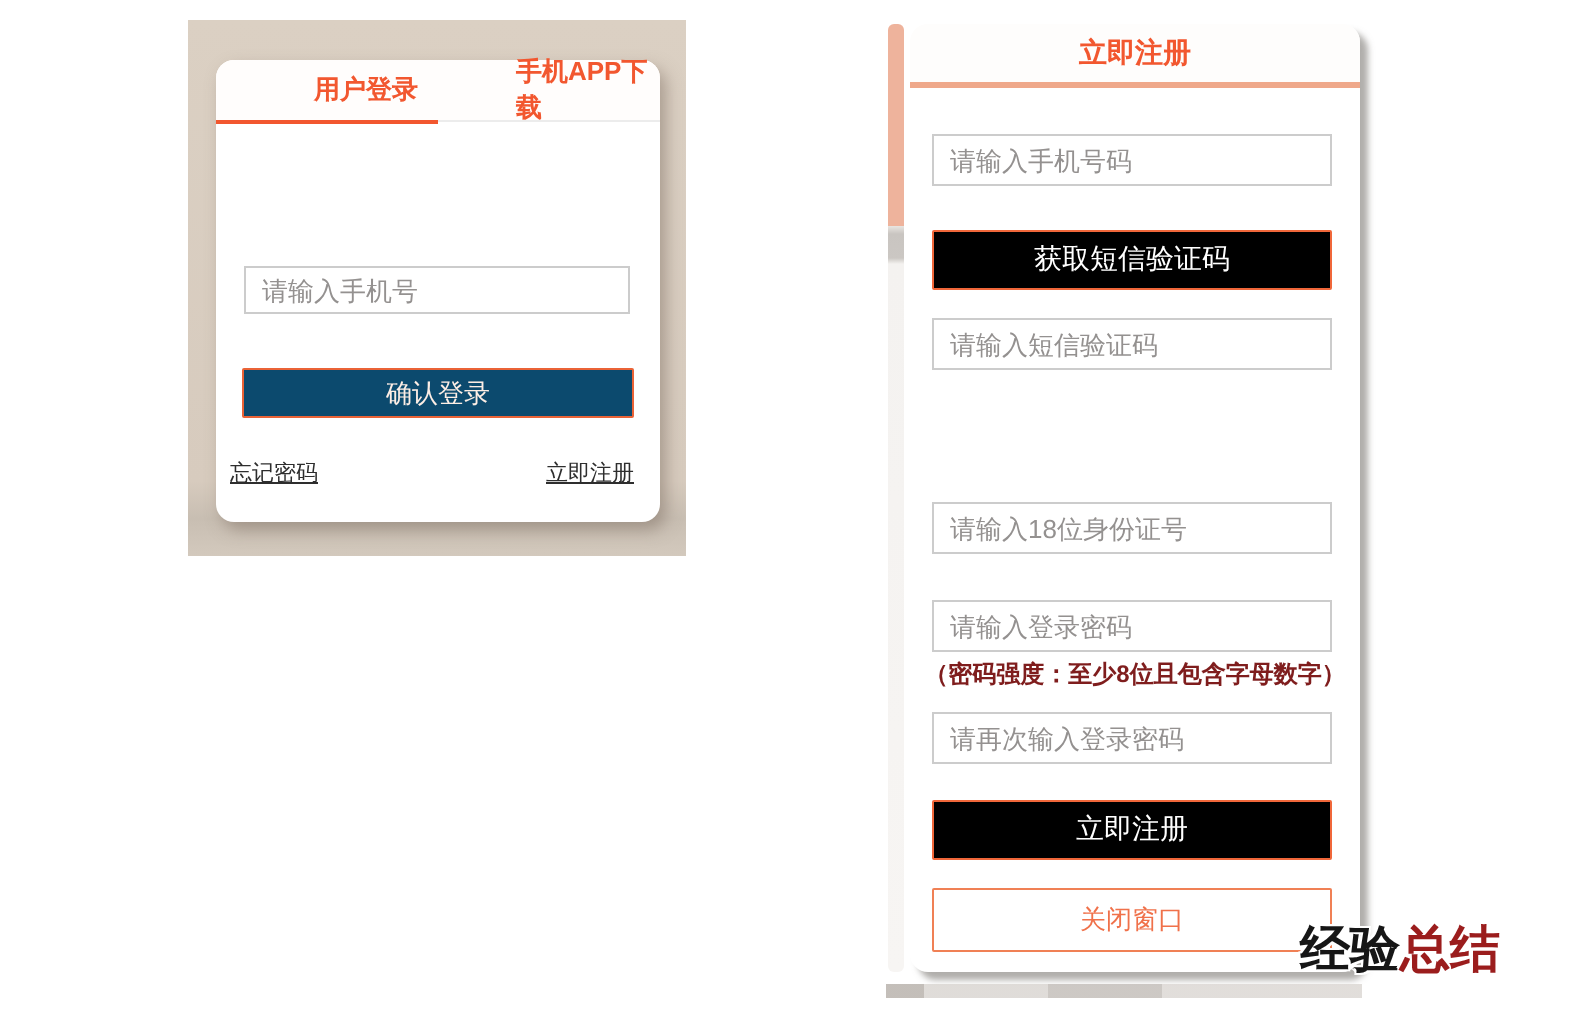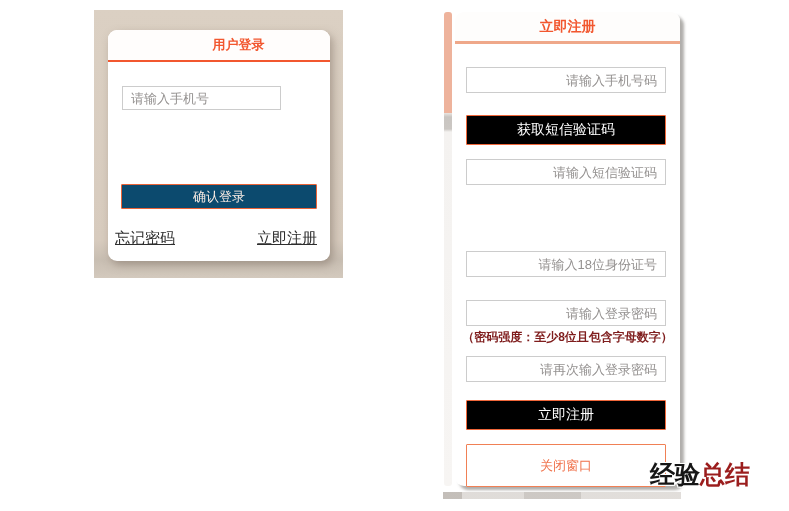--- a/index.html
+++ b/index.html
@@ -20,33 +20,34 @@
   }
   .tabbar { display:flex; height:30px; border-bottom:1px solid #ececec; border-radius:9px 9px 0 0; background:#fffdfc; }
   .tab {
     flex:1; display:flex; align-items:center; justify-content:center;
     font-size:13px; font-weight:700; color:#f2572f; position:relative; cursor:pointer;padding-left:39px;
   }
   .tab.active::after {
     content:""; position:absolute; left:0; bottom:-2px; width:100%; height:2px; background:#f2572f;
   }
   .login-input {
-    position:absolute; left:14px; width:159px; height:24px; box-sizing:border-box;
+    position:absolute; left:14px; width:193px; height:24px; box-sizing:border-box;
     border:1px solid #cccccc; padding:0 8px; font-size:13px; color:#555; background:#fff;
     font-family:inherit;
+    margin-top:47px;
   }
   .login-input::placeholder { color:#949190; opacity:1; }
   .login-btn {
     position:absolute; left:13px; top:154px; width:196px; height:25px;
     background:#0c4a6e; border:1px solid #ea6337; color:#fdeee5;
     font-size:13px; font-family:inherit; cursor:pointer; border-radius:1px;
   }
   .login-links {
     position:absolute; left:7px; right:13px; top:199px;
-    display:flex; justify-content:space-between; font-size:15px;align-items:flex-end;
+    display:flex; justify-content:space-between; font-size:11px;align-items:flex-end;
   }
   .login-links a { color:#2e2e2e; text-decoration:underline; cursor:pointer; }
 
   
   .scroll-strip {
     position:absolute; left:444px; top:12px; width:8px; height:474px; border-radius:3px;
     background:linear-gradient(180deg,
       #eeb39c 0px,#eeb39c 101px,
       #e9e5e1 101px,#c9c5c1 105px,#cbc7c3 117px,
       #f4f2f0 120px,#f7f5f3 100%);
@@ -58,30 +59,29 @@
   }
   .reg-header {
     height:29px; display:flex; align-items:center; justify-content:center;
     border-bottom:3px solid #efa88a; border-radius:9px 9px 0 0; background:#fefdfc;
     font-size:14px; font-weight:700; color:#f2572f;
   }
   .reg-input {
     position:absolute; left:11px; width:200px; height:26px; box-sizing:border-box;
     border:1px solid #cccccc; padding:0 8px; font-size:13px; color:#555; background:#fff;
     font-family:inherit;
-    text-align:right;
   }
   .reg-input::placeholder { color:#949190; opacity:1; }
   .reg-btn {
     position:absolute; left:11px; width:200px; height:30px;
     background:#000000; border:1px solid #f0673a; color:#fff;
     font-size:14px; font-family:inherit; cursor:pointer; border-radius:1px;
   }
   .reg-close {
-    position:absolute; left:11px; top:432px; width:200px; height:43px;
+    position:absolute; left:11px; top:432px; width:200px; height:32px;
     background:#fff; border:1px solid #f08055; color:#f0714a;
     font-size:13px; font-family:inherit; cursor:pointer; border-radius:1px;
   }
   .pwd-hint {
     position:absolute; left:0; top:317px; width:100%; text-align:center;
     font-size:12px; color:#7f1d1d; white-space:nowrap; font-weight:700;
   }
   .bg-bar {
     position:absolute; left:443px; top:492px; width:238px; height:7px; opacity:.85;
     background:linear-gradient(90deg,#b9b3ad 0 8%,#dad6d2 8% 34%,#c4bfba 34% 58%,#dcd8d4 58% 100%);
@@ -104,20 +104,21 @@
 </head>
 <body>
 
 <div class="canvas">
 
   <div class="backdrop"></div>
 
   <div class="login-card">
     <div class="tabbar">
       <div class="tab active">用户登录</div>
+      <div class="tab">手机APP下载</div>
     </div>
 
     <input class="login-input" style="top: 56px;" placeholder="请输入手机号">
 
 
     <button class="login-btn">确认登录</button>
 
     <div class="login-links">
       <a>忘记密码</a>
       <a>立即注册</a>

